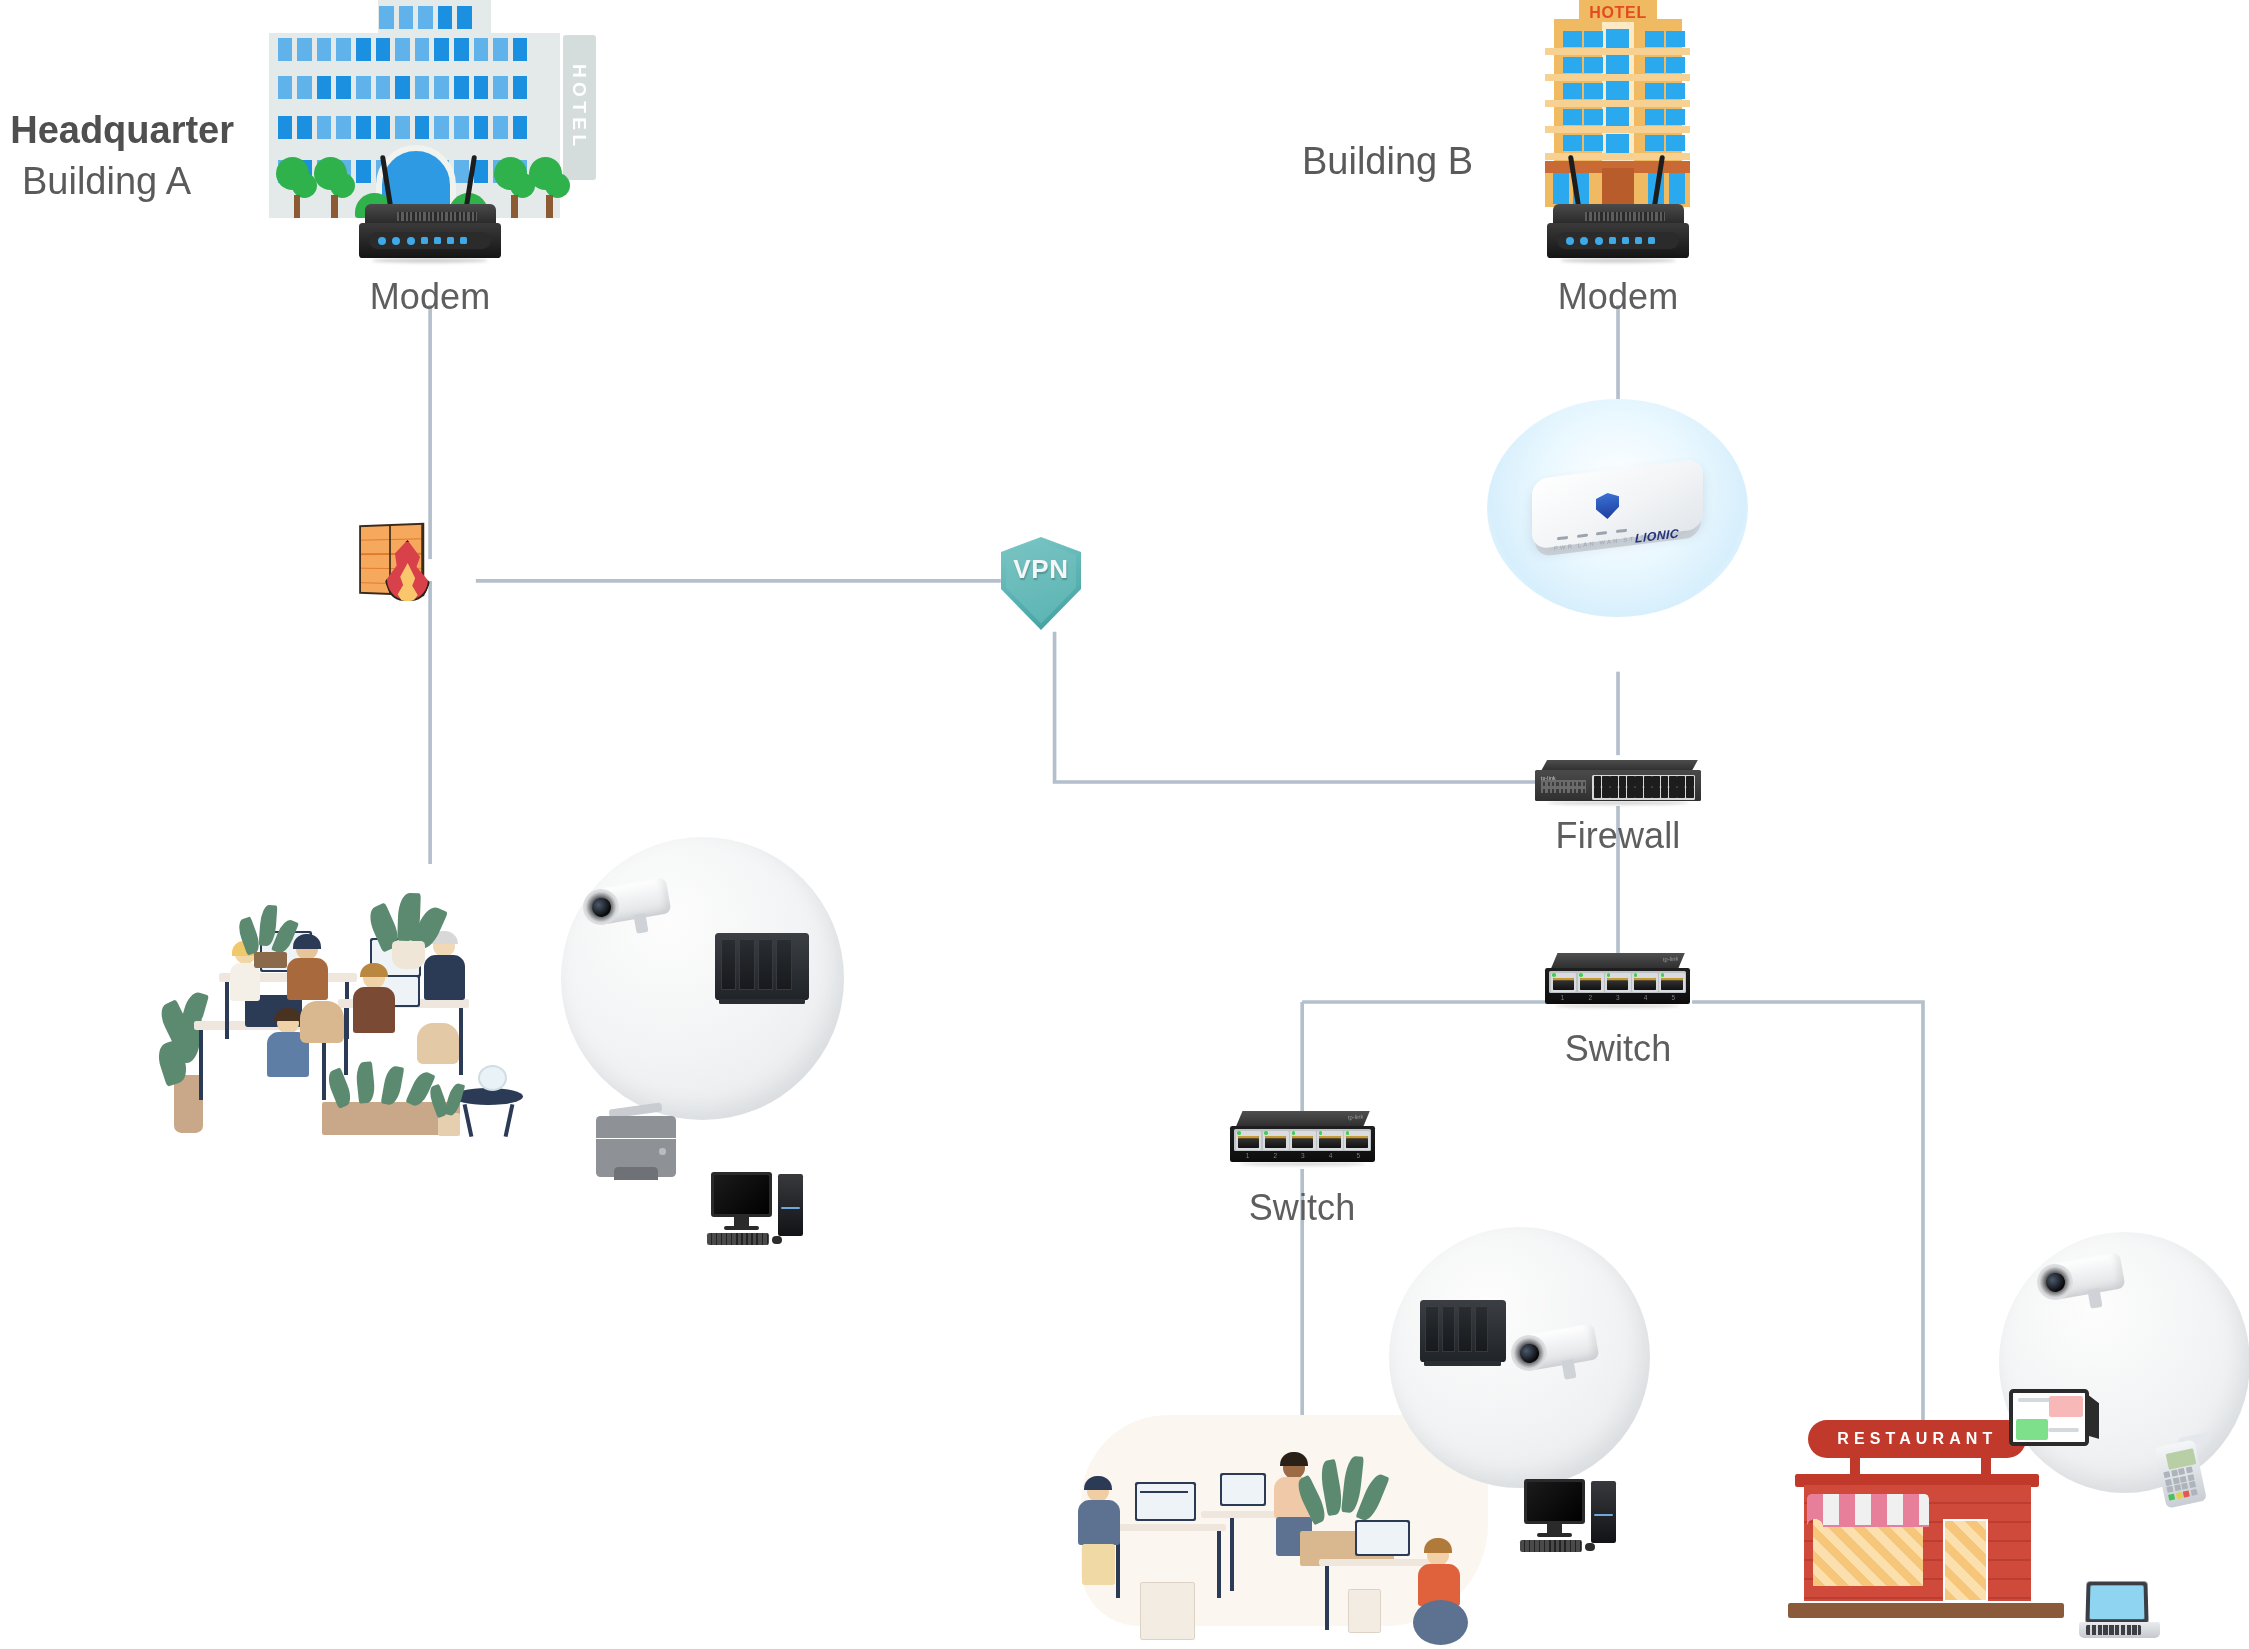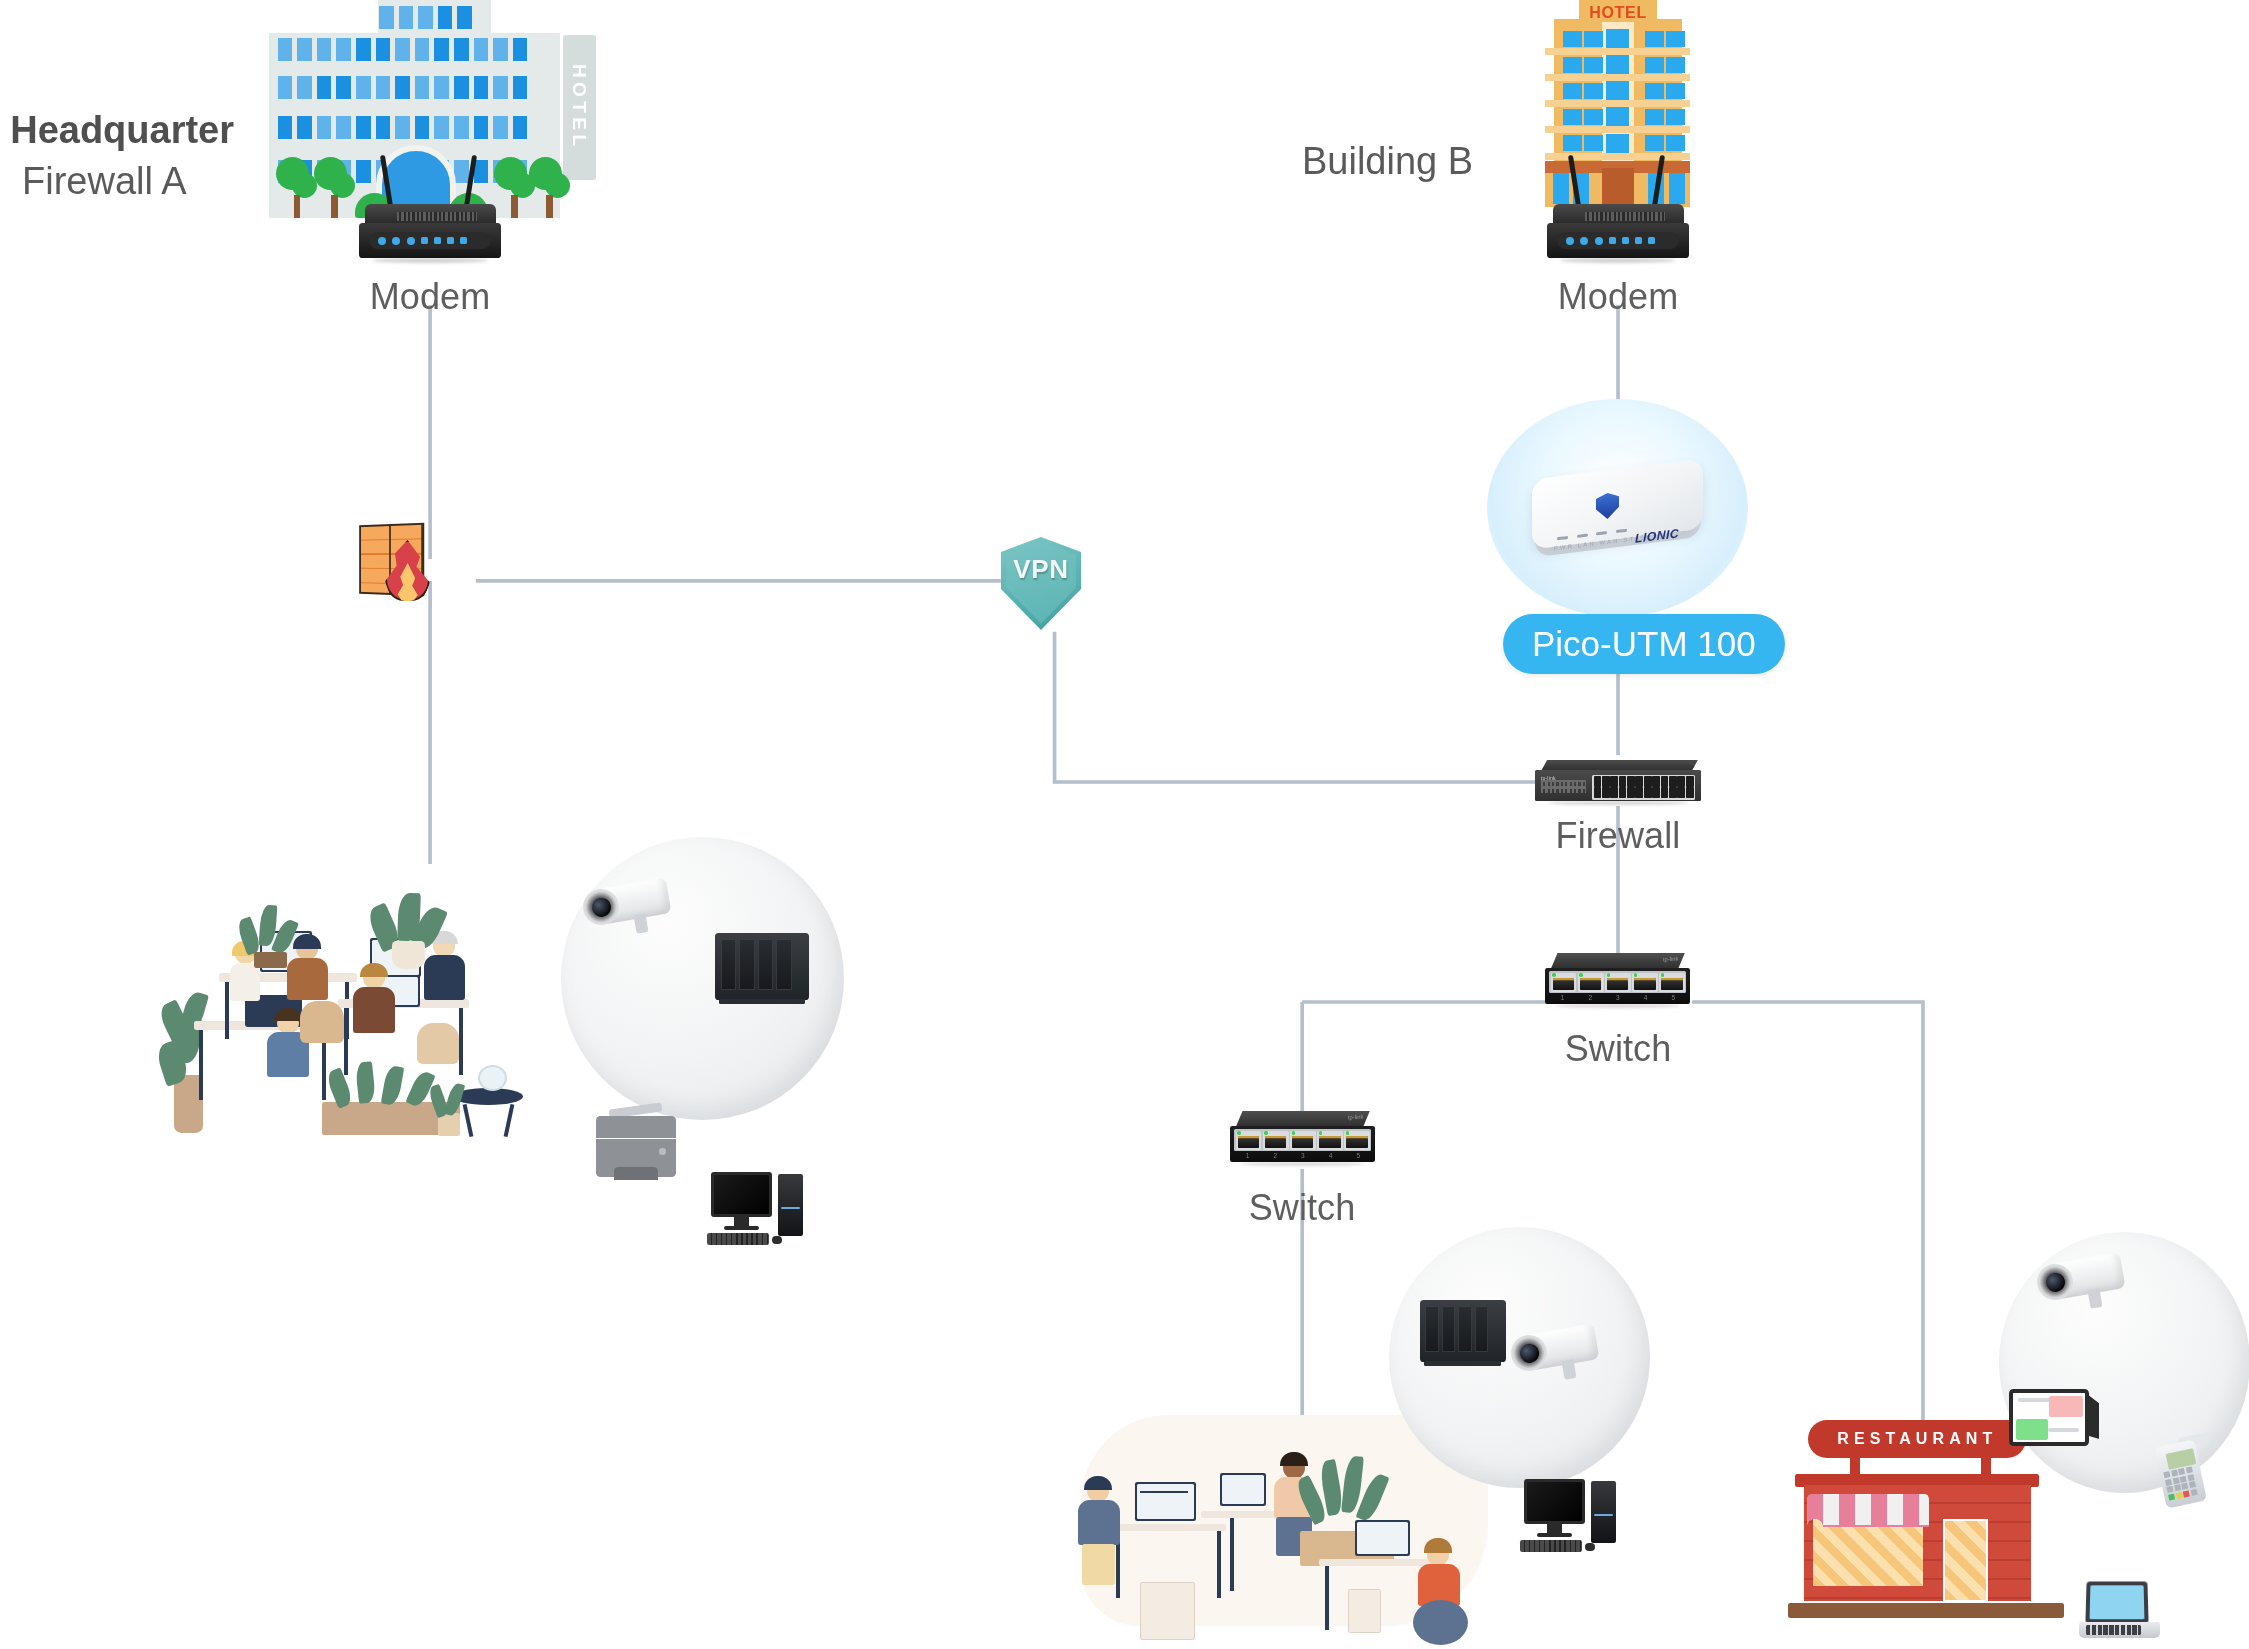--- a/index.html
+++ b/index.html
@@ -301,21 +301,21 @@
 
     <path d="M1793 1380 L1793 1537"></path>
     <line x1="1793" y1="1380" x2="2133" y2="1380"></line>
 
     <path d="M2330 1380 L2648 1380 L2648 1963"></path>
 
     <line x1="1793" y1="1610" x2="1793" y2="2055"></line>
   </svg>
 
   <div class="abs site-name bold" style="left:10.2px;top:109px;">Headquarter</div>
-  <div class="abs site-name" style="left:22px;top:160px;">Firewall A</div>
+  <div class="abs site-name" style="left:22px;top:160px;">Building A</div>
 
   <div class="abs towerA" style="left:269px;top:0;">
     <div class="core"></div>
     <div class="pent"></div>
     <div class="band" style="left:0;top:58px;width:291px;height:10.2px;"></div>
     <div class="band" style="left:0;top:102px;width:291px;height:10.2px;"></div>
     <div class="band" style="left:0;top:145px;width:291px;height:10.2px;"></div>
     <div class="winrow" style="left:110px;top:5.8px;">
       <i></i>
         <i></i>
@@ -518,21 +518,20 @@
     <div class="badge"></div>
     <div class="dots">
         <i></i>
         <i></i>
         <i></i>
         <i></i>
       </div>
     <div class="tiny">PWR  LAN  WAN  STATUS</div>
     <div class="brand">LIONIC</div>
   </div>
-  <div class="abs pill" style="left:1503px;top:614px;">Pico-UTM 100</div>
 
   <div class="abs rack" style="left:1535px;top:760px;">
     <div class="lidr"></div>
     <div class="face"></div>
     <div class="tpl">tp-link</div>
     <div class="ledgrid"></div>
     <div class="ports">
       <b></b>
         <b></b>
         <b></b>

